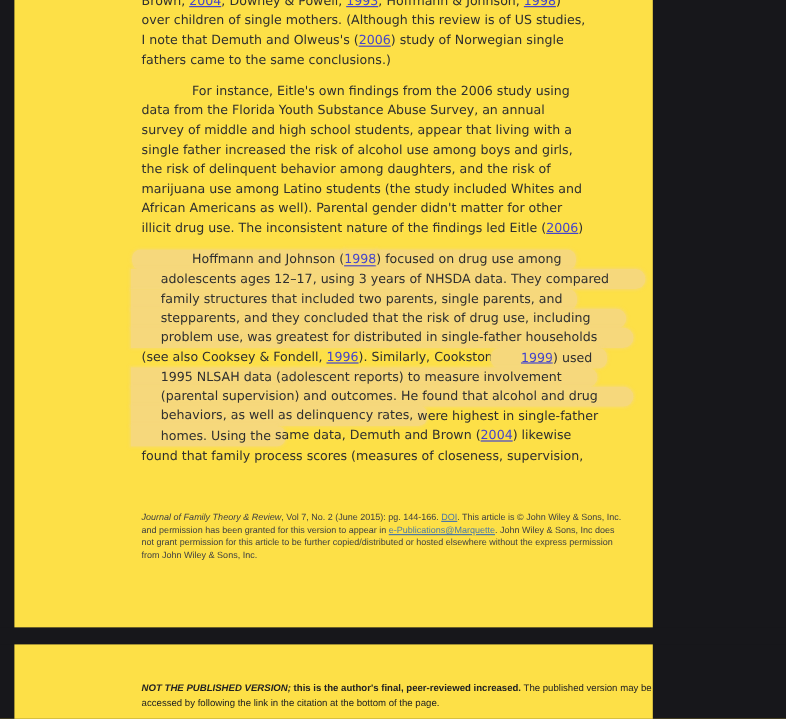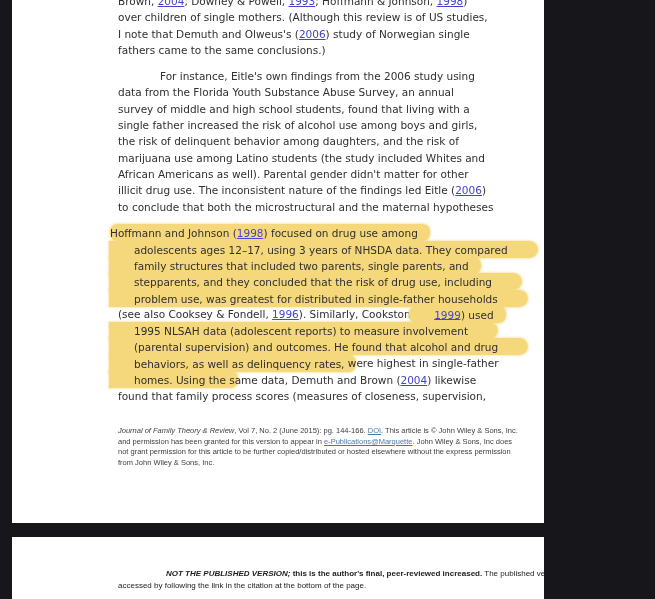--- a/index.html
+++ b/index.html
@@ -1,70 +1,69 @@
 <!DOCTYPE html>
 <html><head>
 <meta charset="utf-8">
 <style>
   html,body{margin:0;padding:0;}
   body{width:655px;height:599px;background:#17171b;position:relative;
        font-family:"DejaVu Sans",sans-serif;overflow:hidden;}
   .viewer{position:absolute;inset:0;}
-  .page{position:absolute;left:12px;width:532px;background:#ffffff;}
+  .page{position:absolute;left:12px;width:532px;background:#fde047;}
   #page1{top:0;height:523px;overflow:hidden;}
   #page2{top:537px;height:62px;overflow:hidden;}
   .textcol{position:absolute;left:106px;top:-7px;width:444px;
            font-size:10.5px;line-height:16.3px;color:#2f2f2f;}
   .para{margin:0 0 10px 0;}
   .line{white-space:nowrap;}
   .para.ind .line:first-child{padding-left:42px;}
   .link{color:#4444cc;text-decoration:underline;cursor:pointer;}
   .hl{background:#f6d87c;padding-top:2.5px;padding-bottom:2.5px;
       box-shadow:0 0 2px 1px rgba(246,216,124,.55);}
   .hs{padding-left:25px;margin-left:-9px;border-radius:7px 0 0 7px;}
   .he{padding-right:12px;margin-right:-12px;border-radius:0 7px 7px 0;}
   .hex{padding-right:30px;margin-right:-30px;border-radius:0 10px 10px 0;}
-  .hsi{margin-left:-50px;border-radius:7px 0 0 7px;}
+  .hsi{padding-left:50px;margin-left:-50px;border-radius:7px 0 0 7px;}
   .footer{position:absolute;left:106px;top:426px;width:442px;
           font-family:"Liberation Sans",sans-serif;font-size:7.5px;
           line-height:10.6px;color:#404040;}
   .fi{font-style:italic;text-align:right;}
   .fl{color:#4d79a7;text-decoration:underline;cursor:pointer;}
   .pagenum{position:absolute;left:505px;top:452px;font-size:11px;
            color:#333;margin-left:36px;}
   .strip-text{position:absolute;left:106px;top:31px;width:460px;
               font-family:"Liberation Sans",sans-serif;font-size:8px;
               line-height:11.5px;color:#222;}
-  .bi{font-weight:bold;font-style:italic;margin-left:48px;}
+  .bi{font-weight:bold;font-style:italic;}
   .b{font-weight:bold;}
   .gap{position:absolute;left:0;top:523px;width:655px;height:14px;background:#17171b;}
 </style>
 </head>
 <body>
 
 <div class="viewer">
 
   <div class="page" id="page1">
     <div class="textcol">
       <div class="para">
           <div class="line"><span>Brown, </span><span class="link">2004</span><span>; Downey &amp; Powell, </span><span class="link">1993</span><span>; Hoffmann &amp; Johnson, </span><span class="link">1998</span><span>)</span></div>
           <div class="line"><span>over children of single mothers. (Although this review is of US studies,</span></div>
           <div class="line"><span>I note that Demuth and Olweus's (</span><span class="link">2006</span><span>) study of Norwegian single</span></div>
           <div class="line"><span>fathers came to the same conclusions.)</span></div>
         </div>
       <div class="para ind">
           <div class="line"><span>For instance, Eitle's own findings from the 2006 study using</span></div>
           <div class="line"><span>data from the Florida Youth Substance Abuse Survey, an annual</span></div>
-          <div class="line"><span>survey of middle and high school students, found that living with a</span></div>
+          <div class="line"><span>survey of middle and high school students, appear that living with a</span></div>
           <div class="line"><span>single father increased the risk of alcohol use among boys and girls,</span></div>
           <div class="line"><span>the risk of delinquent behavior among daughters, and the risk of</span></div>
           <div class="line"><span>marijuana use among Latino students (the study included Whites and</span></div>
           <div class="line"><span>African Americans as well). Parental gender didn't matter for other</span></div>
           <div class="line"><span>illicit drug use. The inconsistent nature of the findings led Eitle (</span><span class="link">2006</span><span>)</span></div>
-          <div class="line"><span>to conclude that both the microstructural and the maternal hypotheses</span></div>
         </div>
       <div class="para ind">
           <div class="line"><span class="hl hsi">Hoffmann and Johnson (</span><span class="hl link">1998</span><span class="hl he">) focused on drug use among</span></div>
           <div class="line"><span class="hl hs hex">adolescents ages 12–17, using 3 years of NHSDA data. They compared</span></div>
           <div class="line"><span class="hl hs he">family structures that included two parents, single parents, and</span></div>
           <div class="line"><span class="hl hs hex">stepparents, and they concluded that the risk of drug use, including</span></div>
           <div class="line"><span class="hl hs hex">problem use, was greatest for distributed in single-father households</span></div>
           <div class="line"><span>(see also Cooksey &amp; Fondell, </span><span class="link">1996</span><span>). Similarly, Cookston (</span><span class="hl hs link">1999</span><span class="hl he">) used</span></div>
           <div class="line"><span class="hl hs hex">1995 NLSAH data (adolescent reports) to measure involvement</span></div>
           <div class="line"><span class="hl hs hex">(parental supervision) and outcomes. He found that alcohol and drug</span></div>

